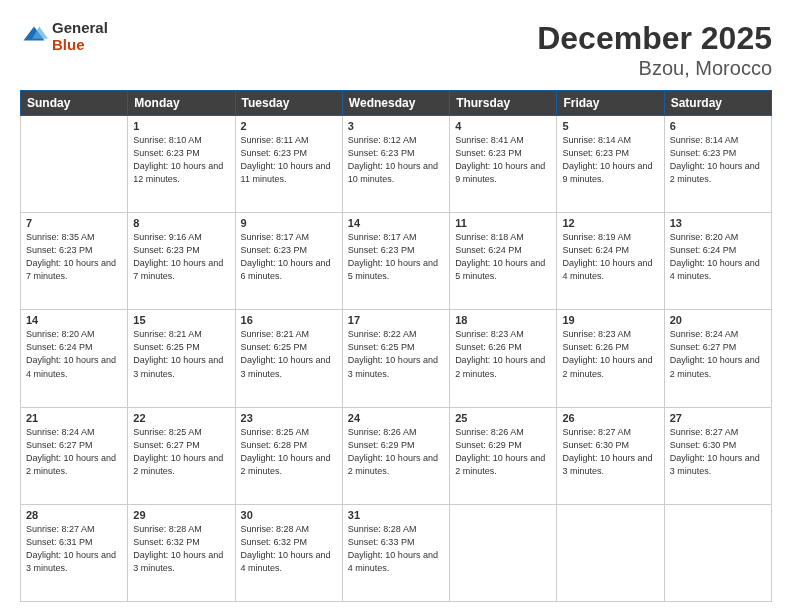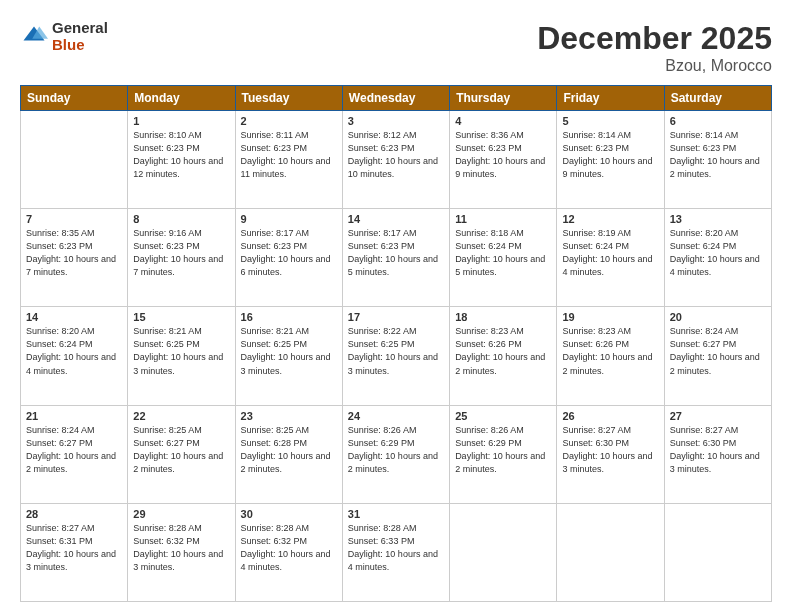--- a/index.html
+++ b/index.html
@@ -45,32 +45,32 @@
     .title-block {
       text-align: right;
     }
     .month-title {
       font-size: 32px;
       font-weight: bold;
       color: #333;
       margin-left: 28px;
     }
     .location {
-      font-size: 16px;
+      font-size: 20px;
       color: #555;
     }
     .calendar {
       flex: 1;
       border: 1px solid #ccc;
       border-collapse: collapse;
       width: 100%;
       table-layout: fixed;
     }
     .calendar th {
-      background-color: #a16207;
+      background-color: #404040;
       color: #fff;
       font-size: 12px;
       font-weight: bold;
       text-align: left;
       padding: 5px 6px;
       border: 1px solid #1a5a9a;
     }
     .calendar td {
       vertical-align: top;
       border: 1px solid #ccc;
@@ -159,21 +159,21 @@
             <div class="day-info">
               <div>Sunrise: 8:12 AM</div>
               <div>Sunset: 6:23 PM</div>
               <div>Daylight: 10 hours and</div>
               <div>10 minutes.</div>
             </div>
           </td>
           <td>
             <span class="day-num">4</span>
             <div class="day-info">
-              <div>Sunrise: 8:36 AM</div>
+              <div>Sunrise: 8:41 AM</div>
               <div>Sunset: 6:23 PM</div>
               <div>Daylight: 10 hours and</div>
               <div>9 minutes.</div>
             </div>
           </td>
           <td>
             <span class="day-num">5</span>
             <div class="day-info">
               <div>Sunrise: 8:14 AM</div>
               <div>Sunset: 6:23 PM</div>

